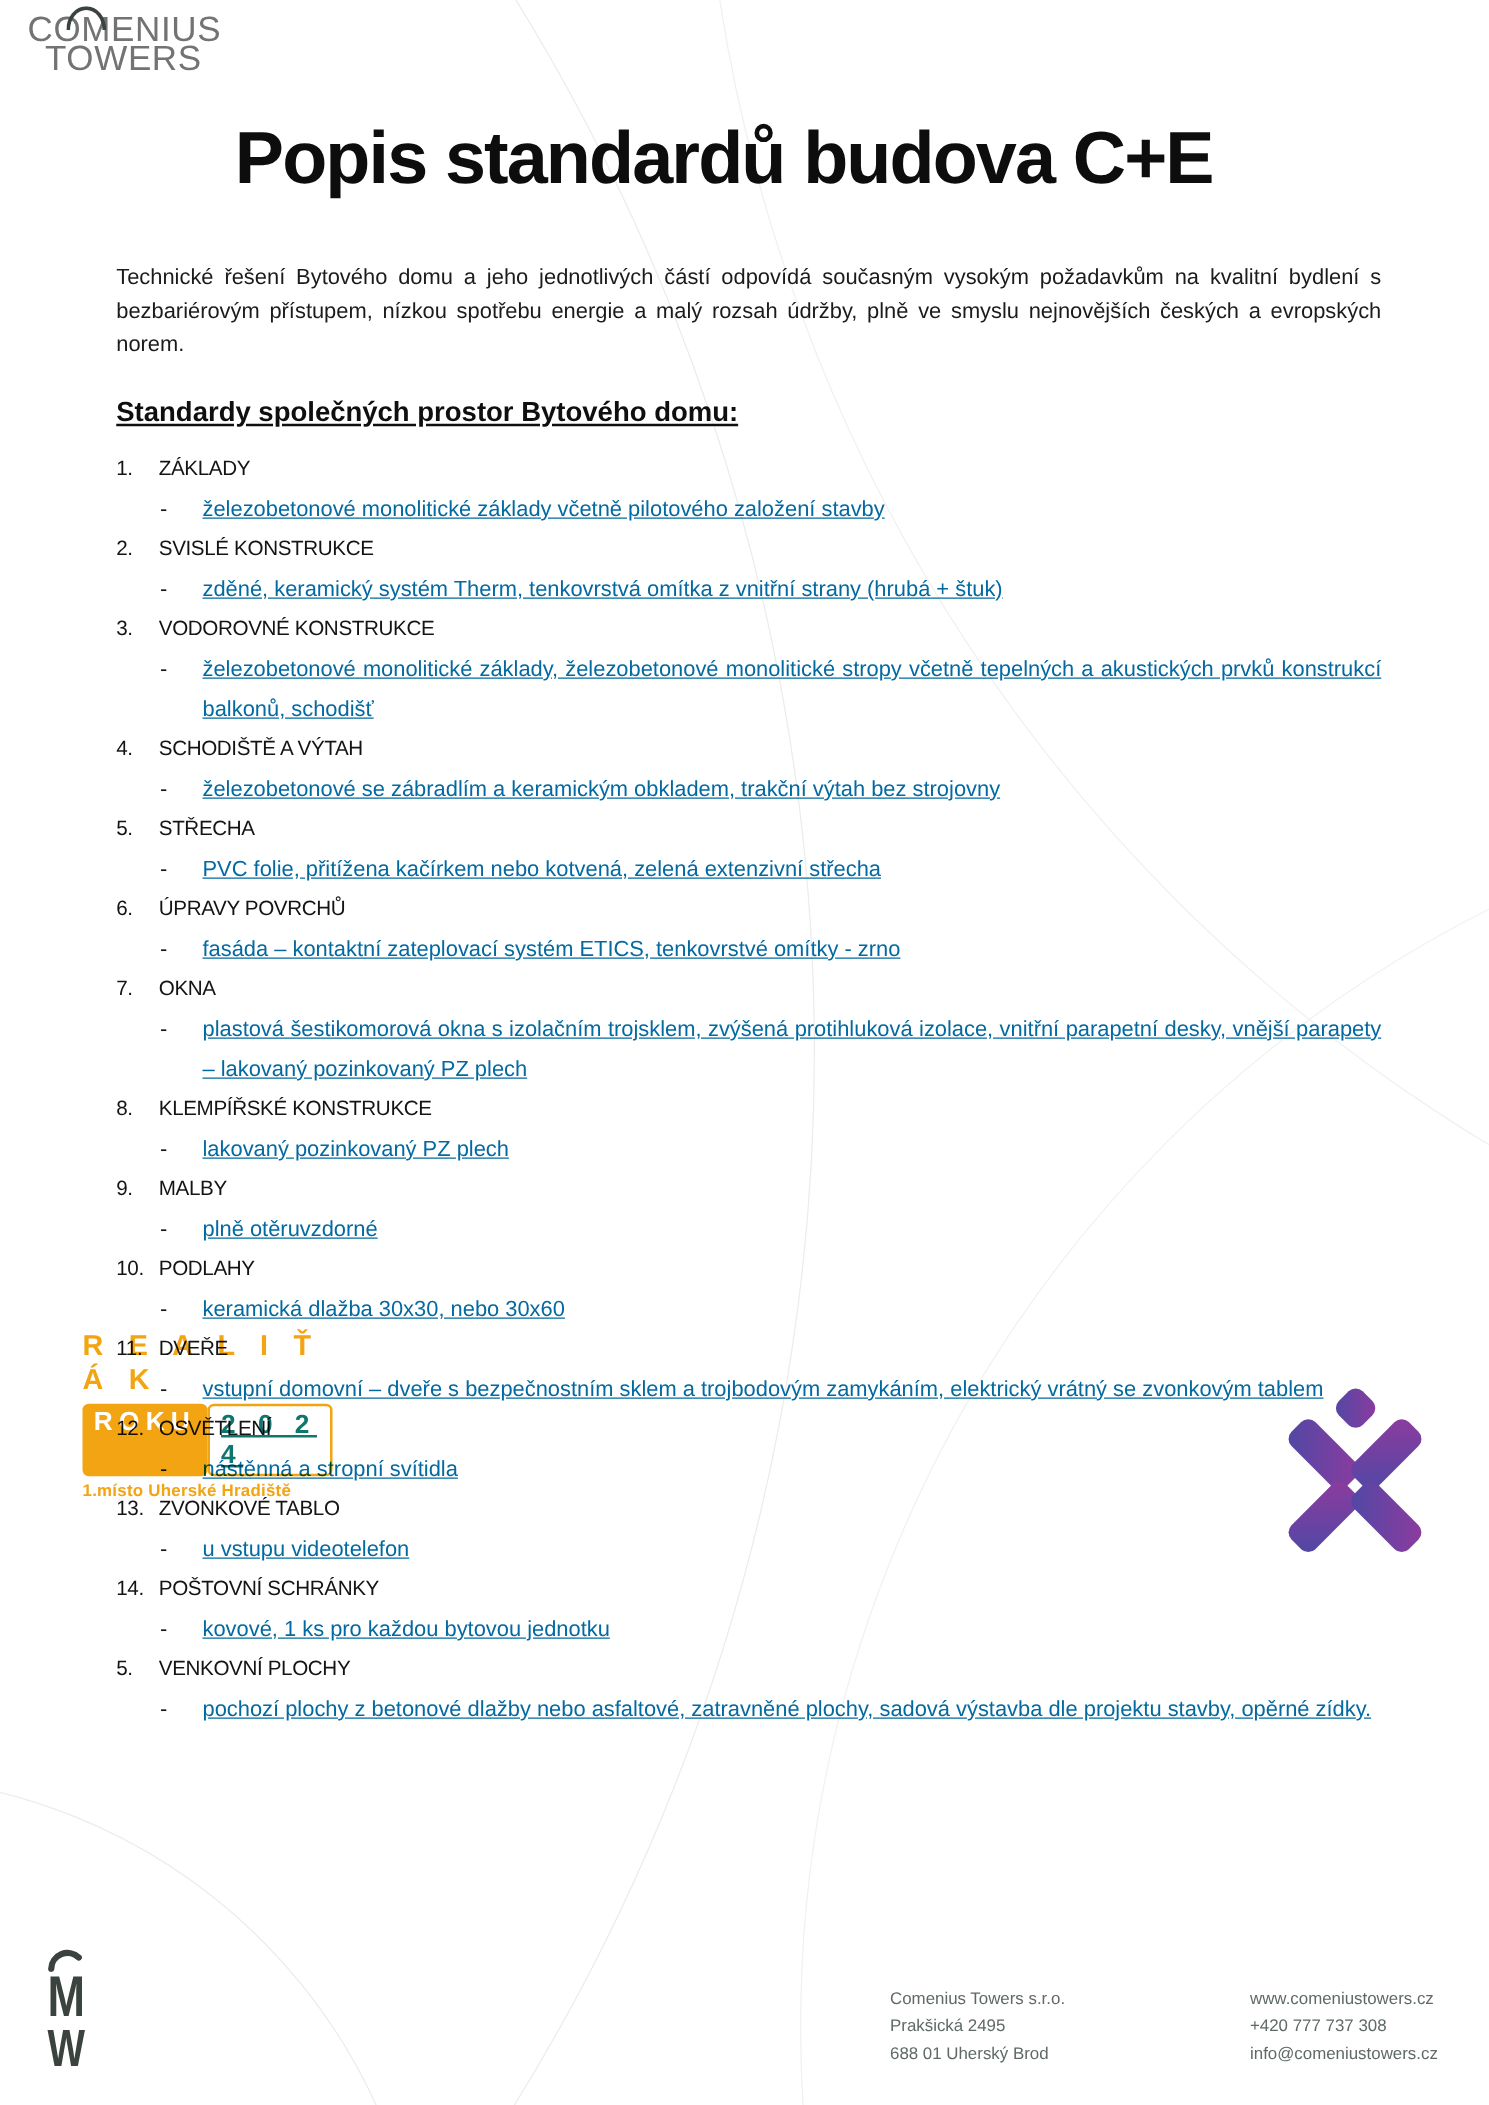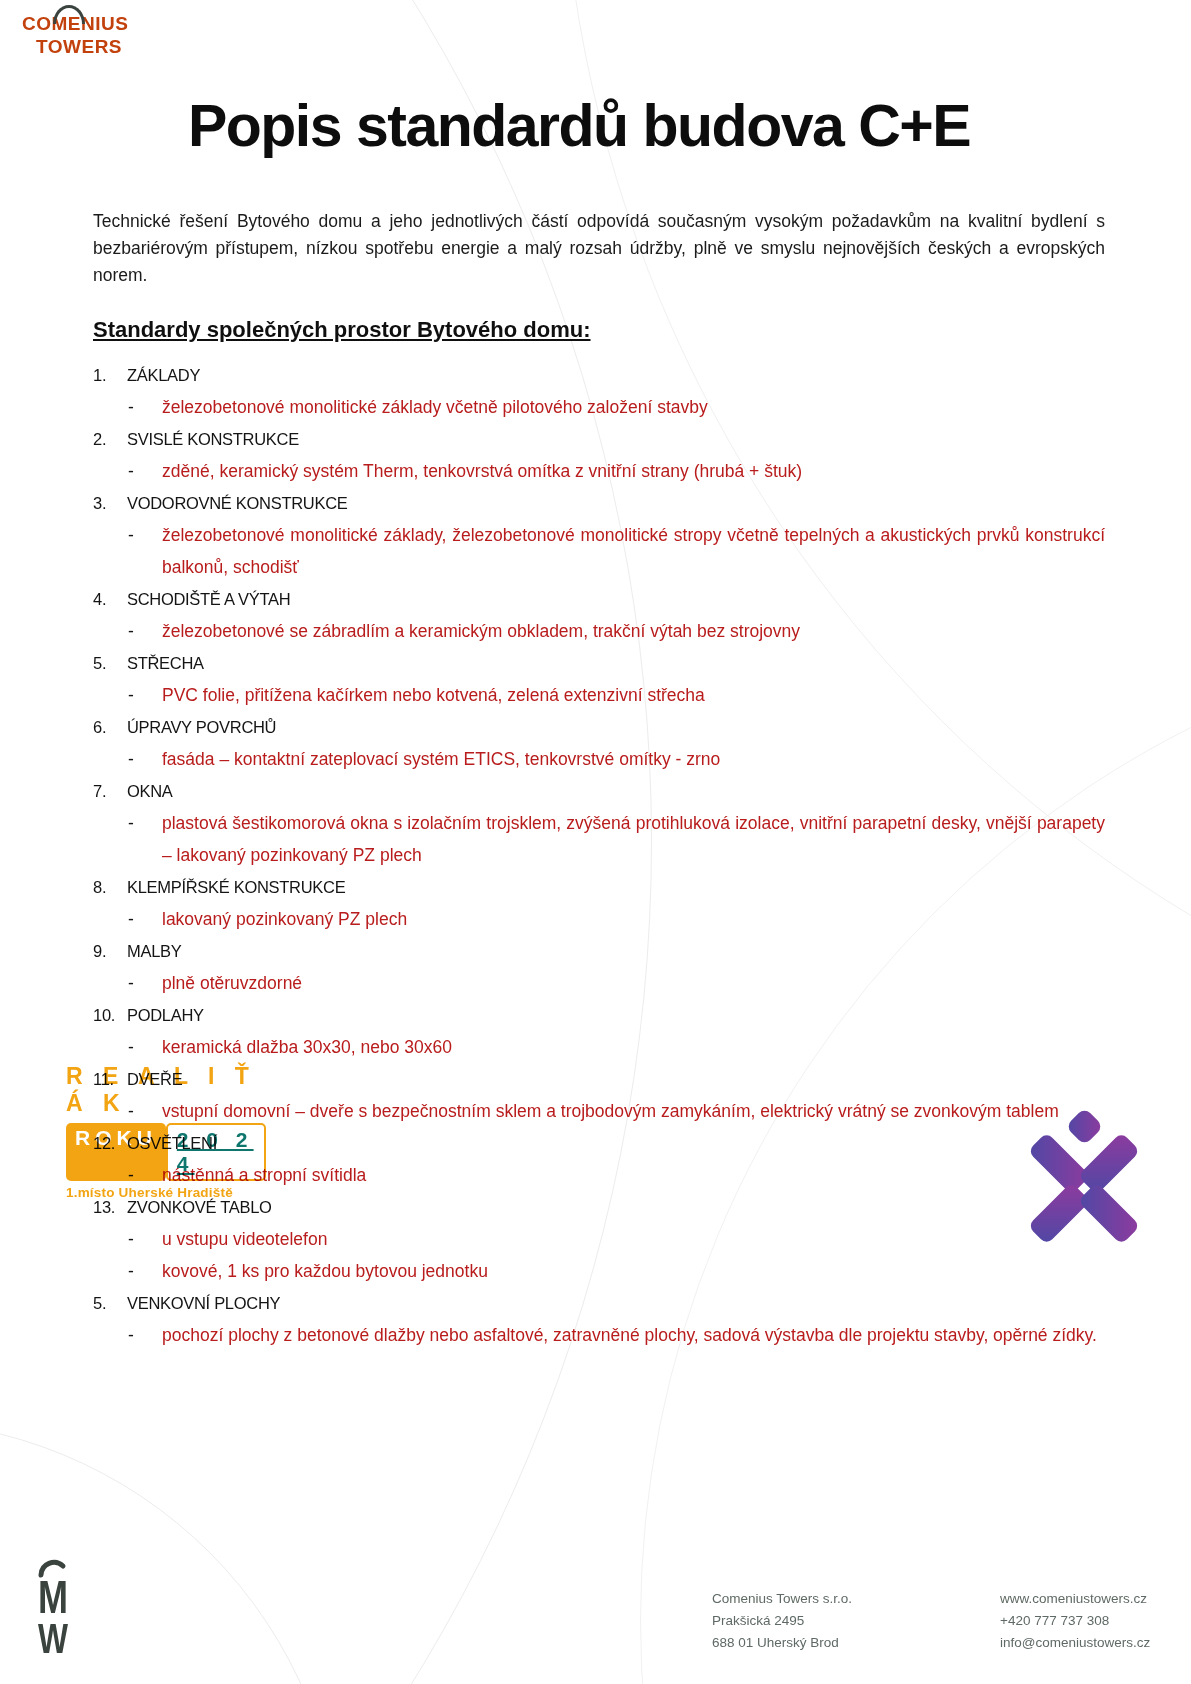--- a/index.html
+++ b/index.html
@@ -9,43 +9,43 @@
     font-family:"Liberation Sans","DejaVu Sans",sans-serif;
   }
   
   .arc{position:absolute;border:1.5px solid #ececec;border-radius:50%;z-index:0;}
   #arc1{width:3200px;height:3200px;left:-2550px;top:-760px;}
   #arc2{width:2600px;height:2600px;left:560px;top:-1500px;border-color:#f0f0f0;}
   #arc3{width:900px;height:900px;left:-560px;top:1420px;}
   #arc4{width:2000px;height:2000px;left:640px;top:620px;border-color:#f1f1f1;}
 
   
-  .brand{position:absolute;left:22px;top:12px;z-index:1;color:#c2410c;
-         font-weight:700;font-size:19px;line-height:23px;letter-spacing:0.5px;}
+  .brand{position:absolute;left:22px;top:12px;z-index:1;color:#737373;
+         font-weight:400;font-size:28px;line-height:23px;letter-spacing:0.5px;}
   .brand .l2{margin-left:14px;}
   .brand-arc{position:absolute;left:31px;top:-7px;width:26px;height:16px;
              border:3px solid #3a433e;border-bottom:none;border-radius:50% 50% 0 0/100% 100% 0 0;}
 
   .content{position:relative;z-index:1;margin:0 86px 0 93px;padding-top:70px;}
 
   .title{font-size:59px;font-weight:700;letter-spacing:-1.5px;color:#0d0d0d;
          text-align:center;margin:22px 40px 48px 0;}
 
   .intro{font-size:17.5px;line-height:27px;text-align:justify;color:#1b1b1b;margin-bottom:28px;}
 
   .section-heading{font-size:22px;font-weight:700;text-decoration:underline;
                    margin-bottom:16px;color:#0f0f0f;}
 
   .list{font-size:17.5px;}
   .item{margin:0;}
   .item-head{display:flex;line-height:32px;font-size:16.5px;letter-spacing:-0.3px;color:#141414;}
   .item-head .num{width:34px;flex:none;}
   .bullet{display:flex;margin-left:35px;line-height:32px;}
   .bullet .dash{width:34px;flex:none;}
-  .bullet .btext{flex:1;text-align:justify;color:#b91c1c;}
+  .bullet .btext{flex:1;text-align:justify;color:#0369a1;text-decoration:underline;}
 
   
   .award{position:absolute;left:66px;top:1063px;z-index:2;mix-blend-mode:multiply;width:200px;}
   .award .aw-title{font-size:23px;font-weight:700;letter-spacing:7px;margin-bottom:6px;}
   .award .aw-row{display:flex;align-items:stretch;justify-content:flex-end;}
   .award .aw-word{border-radius:5px;padding:3px 9px;font-size:21px;font-weight:700;letter-spacing:5px;color:#fff;}
   .award .aw-year{border-radius:5px;padding:3px 9px;font-size:21px;font-weight:700;letter-spacing:6px;background:#fff;}
   .award .aw-sub{font-size:13.5px;font-weight:700;margin-top:4px;letter-spacing:0.2px;}
 
   
@@ -225,20 +225,24 @@
       <span class="num">13.</span>
       <span class="label">ZVONKOVÉ TABLO</span>
     </div>
     <div class="bullet">
       <span class="dash">-</span>
       <span class="btext">u vstupu videotelefon</span>
     </div>
   </div>
 
   <div class="item">
+    <div class="item-head">
+      <span class="num">14.</span>
+      <span class="label">POŠTOVNÍ SCHRÁNKY</span>
+    </div>
     <div class="bullet">
       <span class="dash">-</span>
       <span class="btext">kovové, 1 ks pro každou bytovou jednotku</span>
     </div>
   </div>
 
   <div class="item">
     <div class="item-head">
       <span class="num">5.</span>
       <span class="label">VENKOVNÍ PLOCHY</span>

